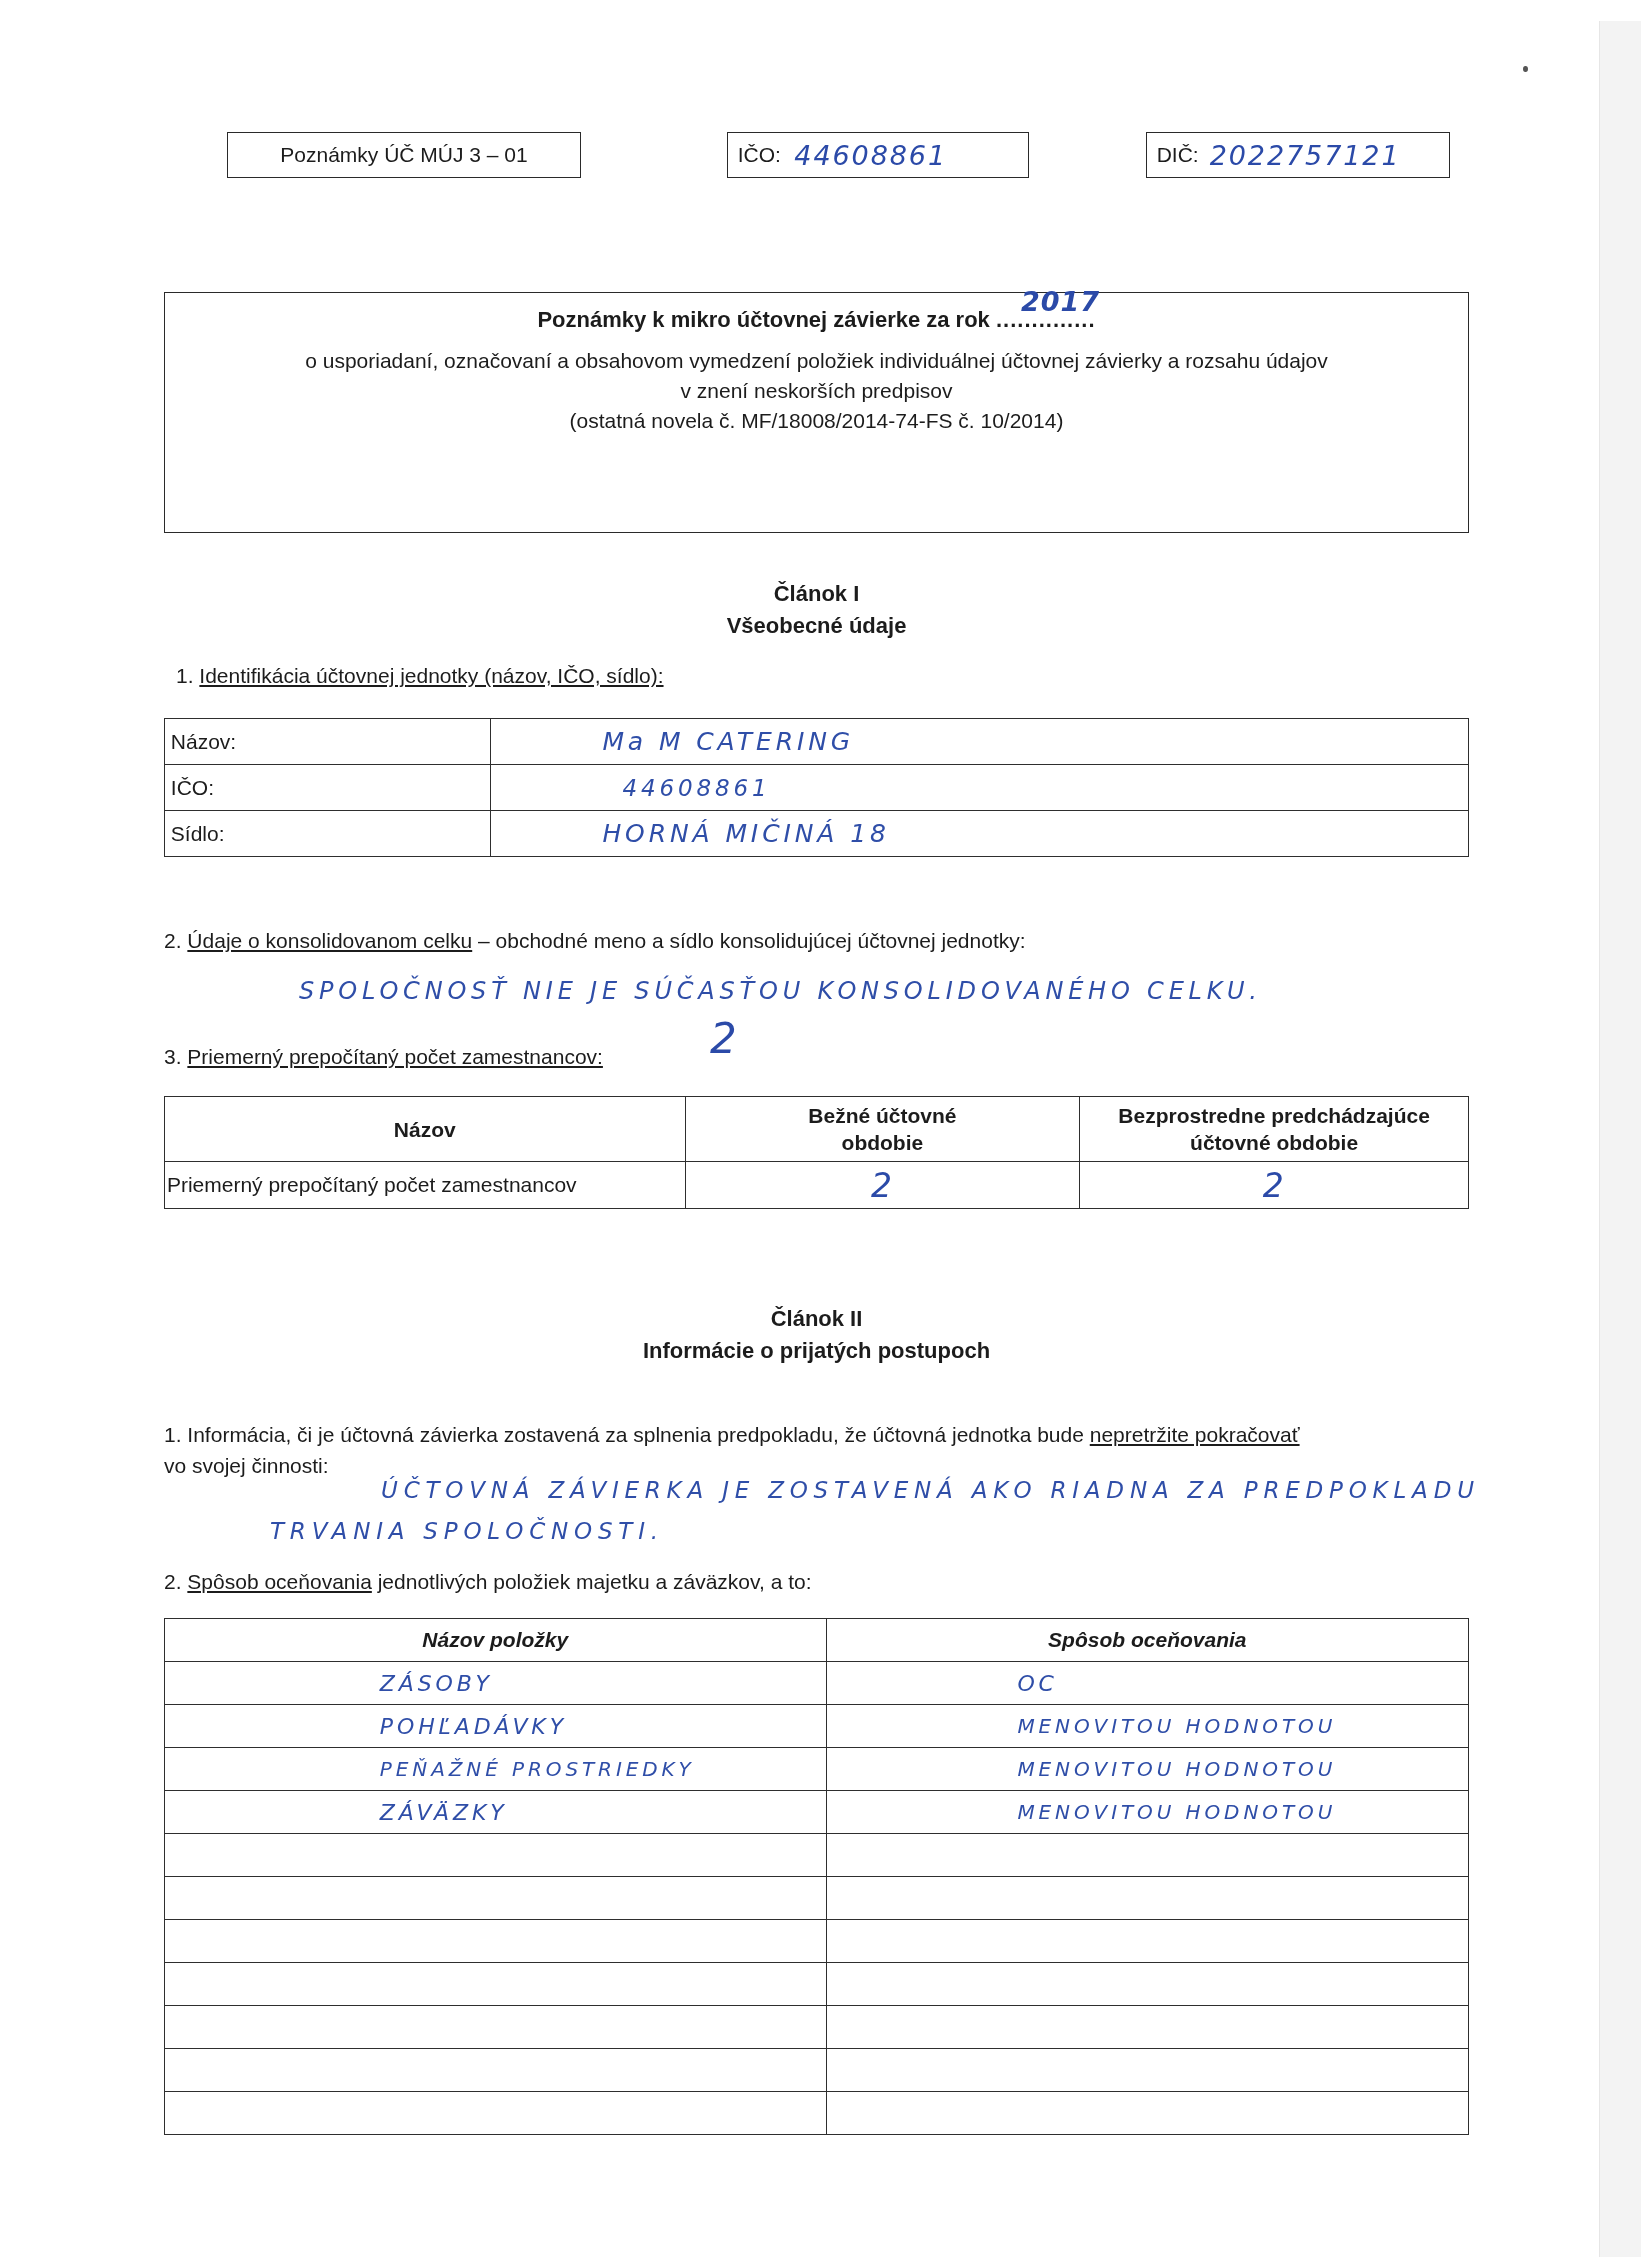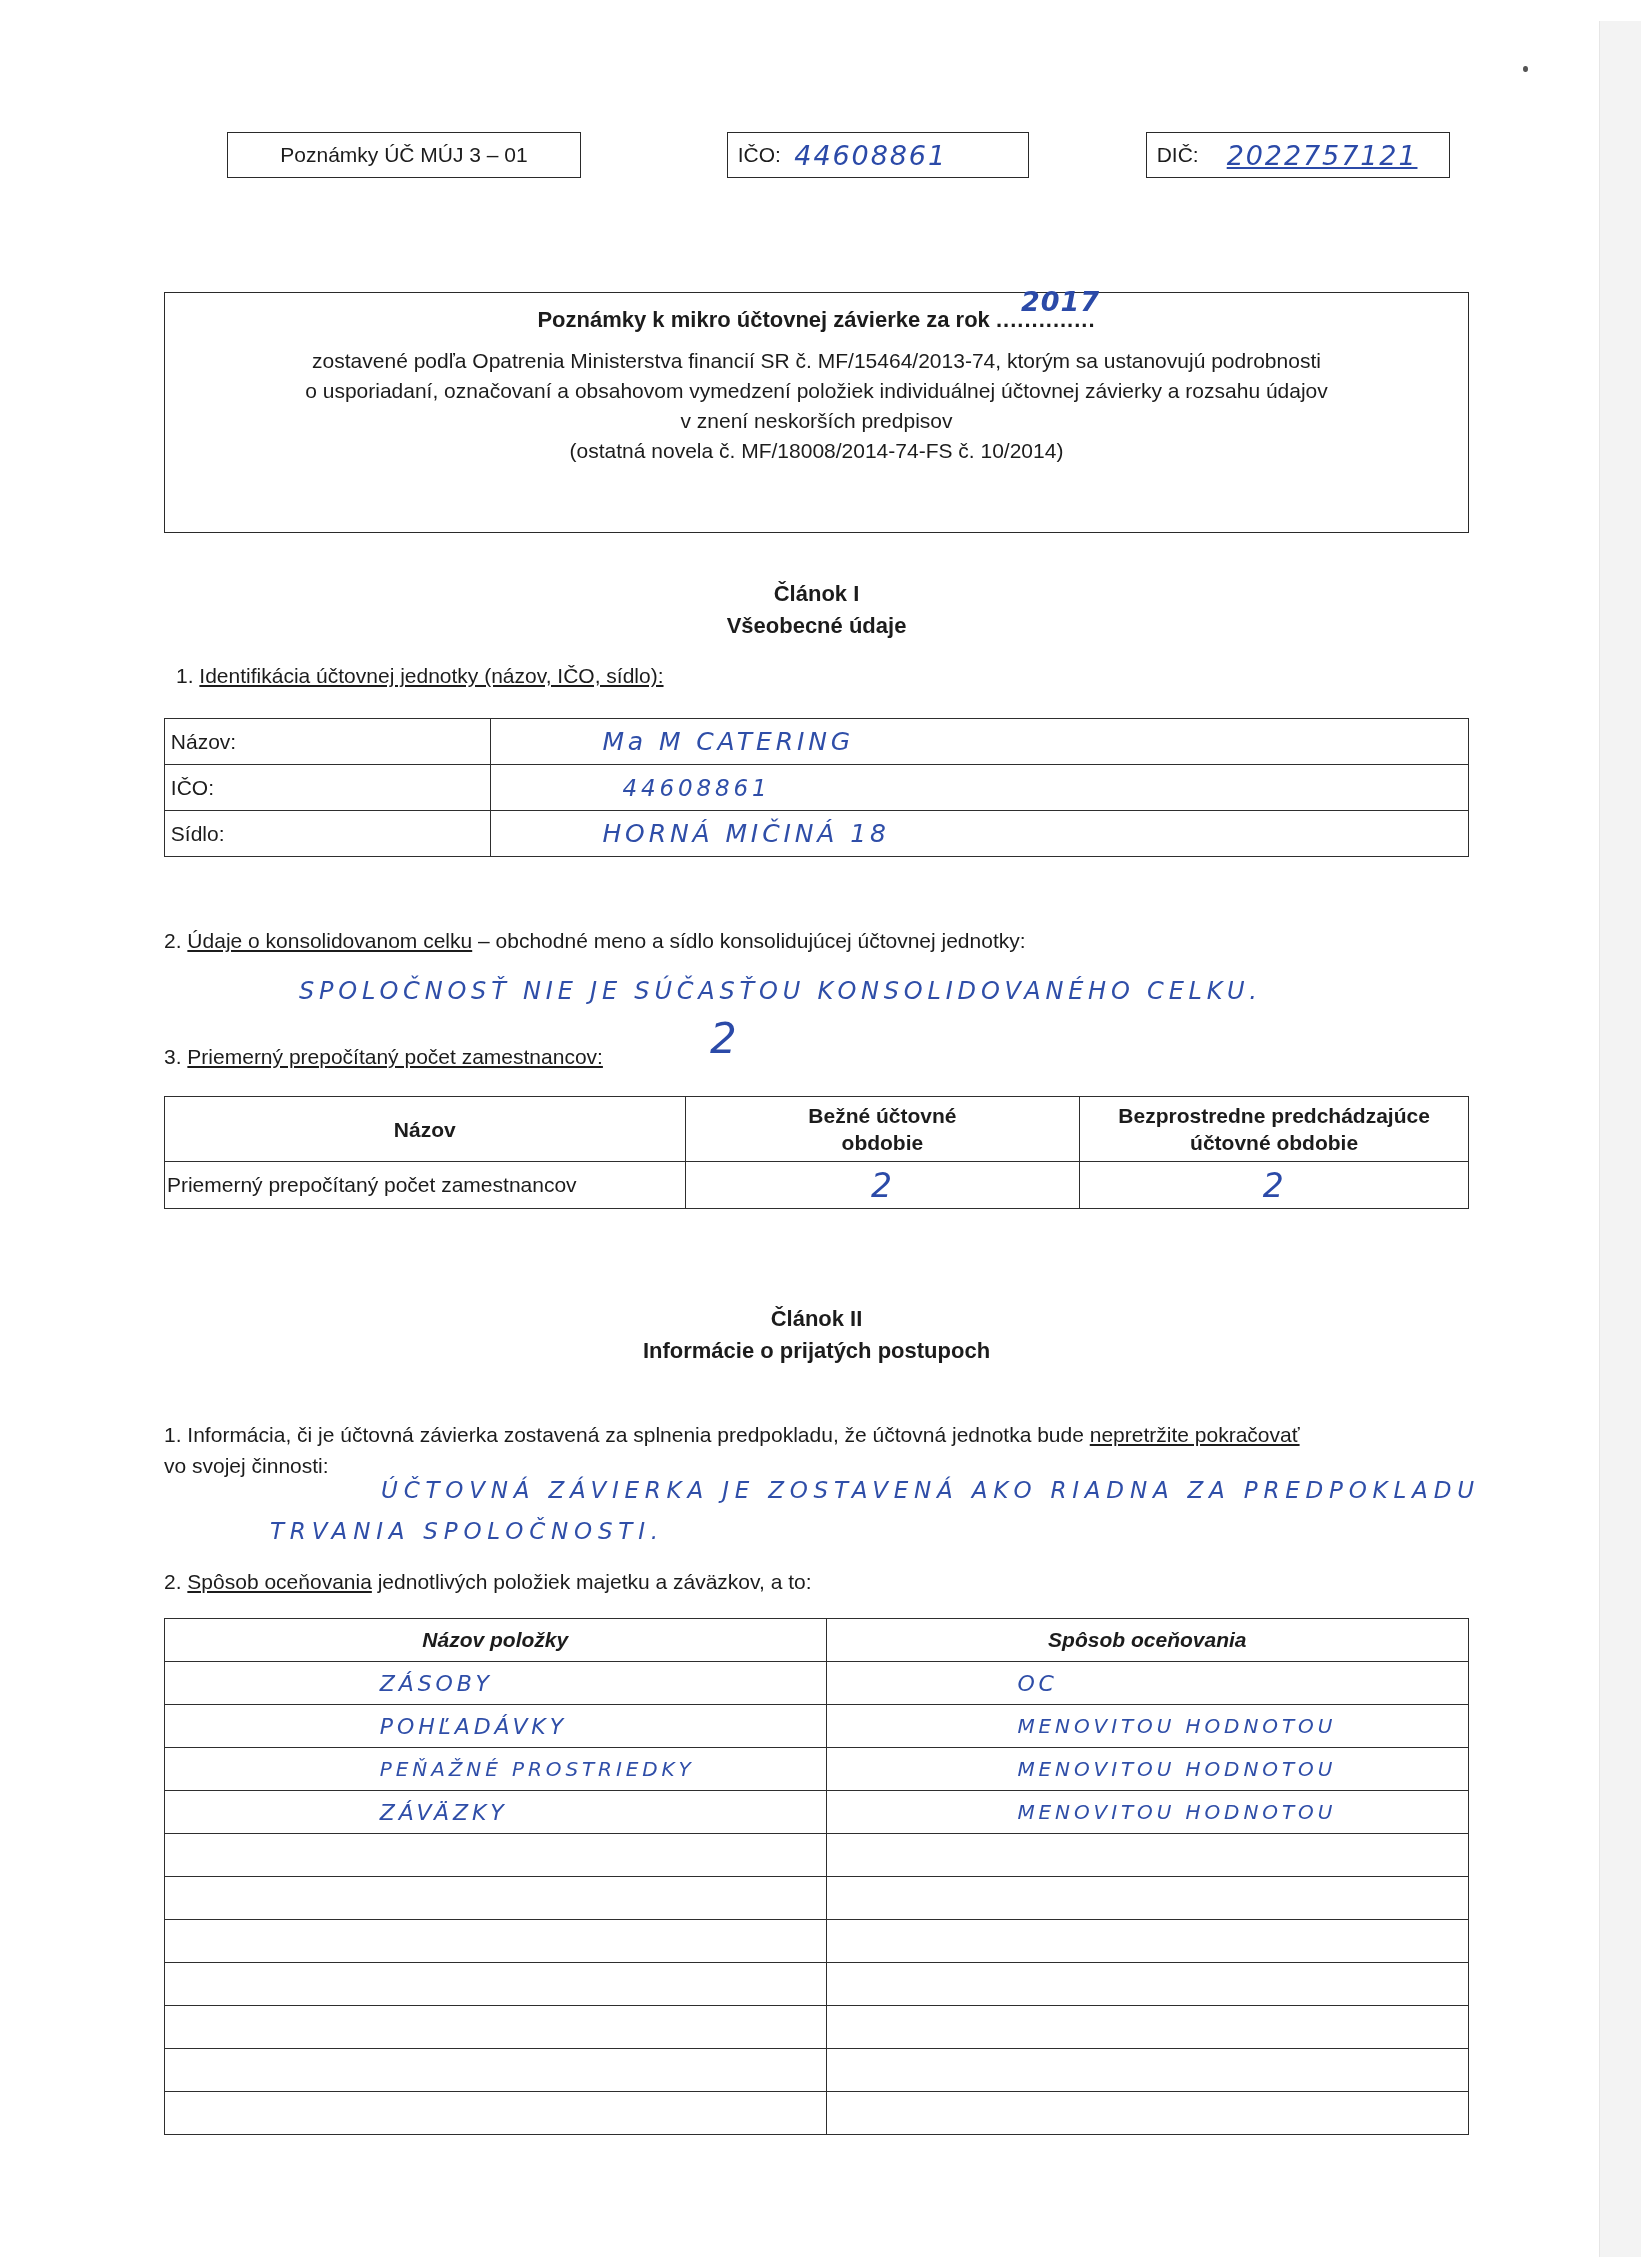--- a/index.html
+++ b/index.html
@@ -44,30 +44,29 @@
 
 <div class="abs hdrbox" style="left:227px;top:132px;width:354px;justify-content:center;">
   <span>Poznámky ÚČ MÚJ 3 – 01</span>
 </div>
 <div class="abs hdrbox" style="left:727px;top:132px;width:302px;padding-left:9.7px;">
   <span>IČO:</span>
   <span class="hw" style="font-size:27px;margin-left:13.5px;">44608861</span>
 </div>
 <div class="abs hdrbox" style="left:1146px;top:132px;width:304px;padding-left:9.7px;">
   <span>DIČ:</span>
-  <span class="hw" style="font-size:27px;margin-left:28px;text-decoration:underline;">2022757121</span>
+  <span class="hw" style="font-size:27px;margin-left:11px;">2022757121</span>
 </div>
 
 <div class="abs titlebox">
   <div class="t1">
     <span>Poznámky k mikro účtovnej závierke za rok</span>
     <span class="dots"><span>..............</span><span class="hw year">2017</span></span>
   </div>
   <div class="body">
-    <div>zostavené podľa Opatrenia Ministerstva financií SR č. MF/15464/2013-74, ktorým sa ustanovujú podrobnosti</div>
     <div>o usporiadaní, označovaní a obsahovom vymedzení položiek individuálnej účtovnej závierky a rozsahu údajov</div>
     <div>v znení neskorších predpisov</div>
     <div>(ostatná novela č. MF/18008/2014-74-FS č. 10/2014)</div>
   </div>
 </div>
 
 <div class="abs center art" style="top:570px;margin-top:8px;">
   <div>Článok I</div>
   <div>Všeobecné údaje</div>
 </div>

